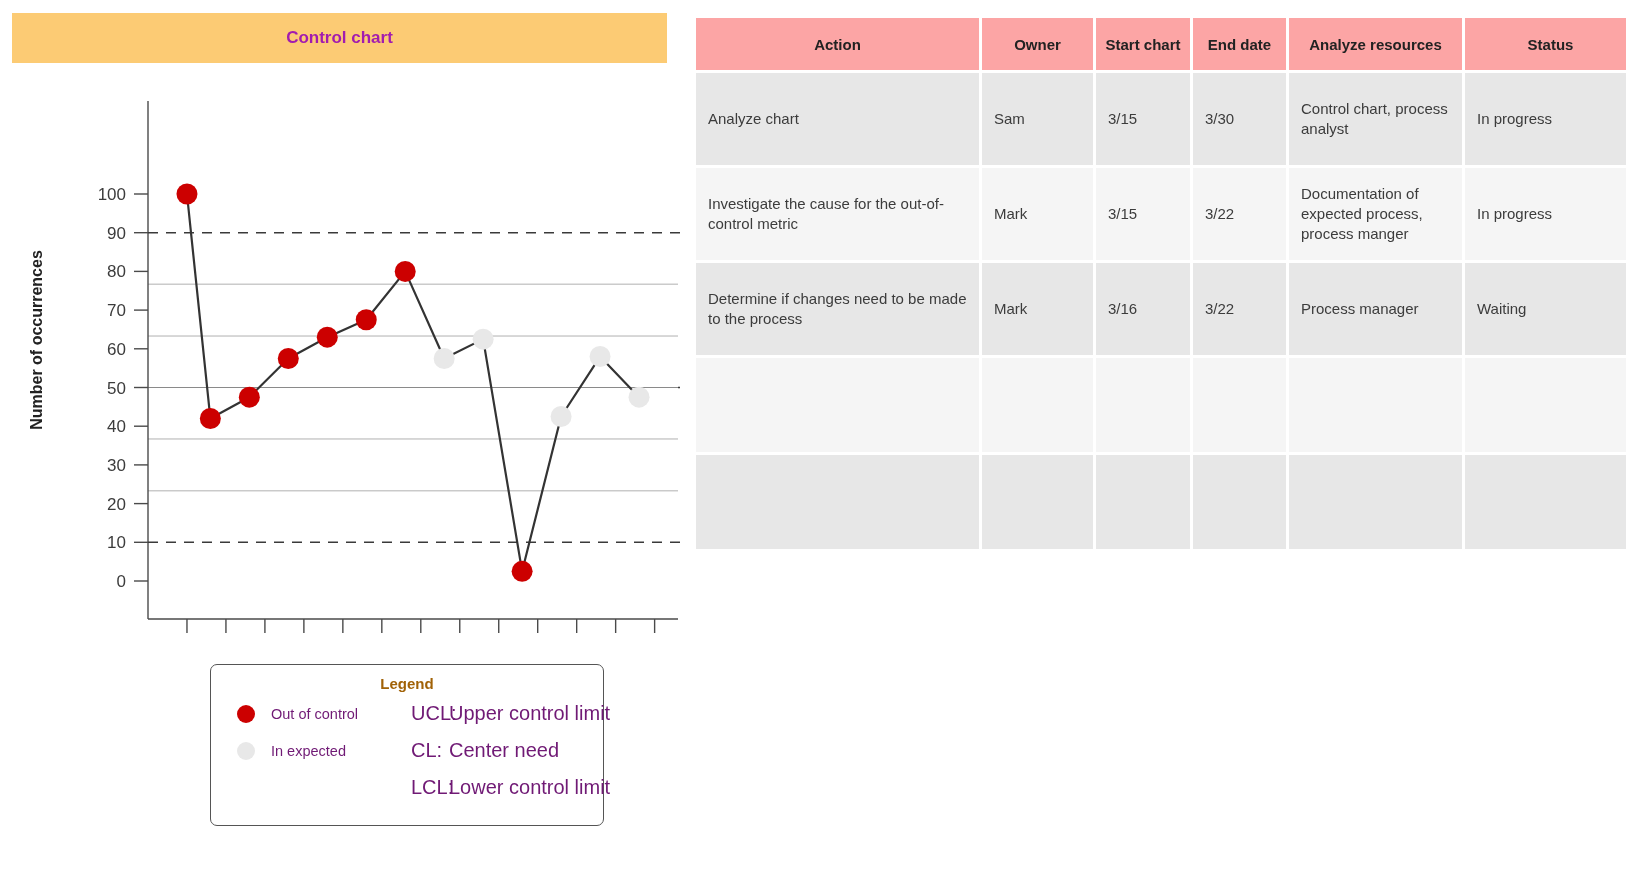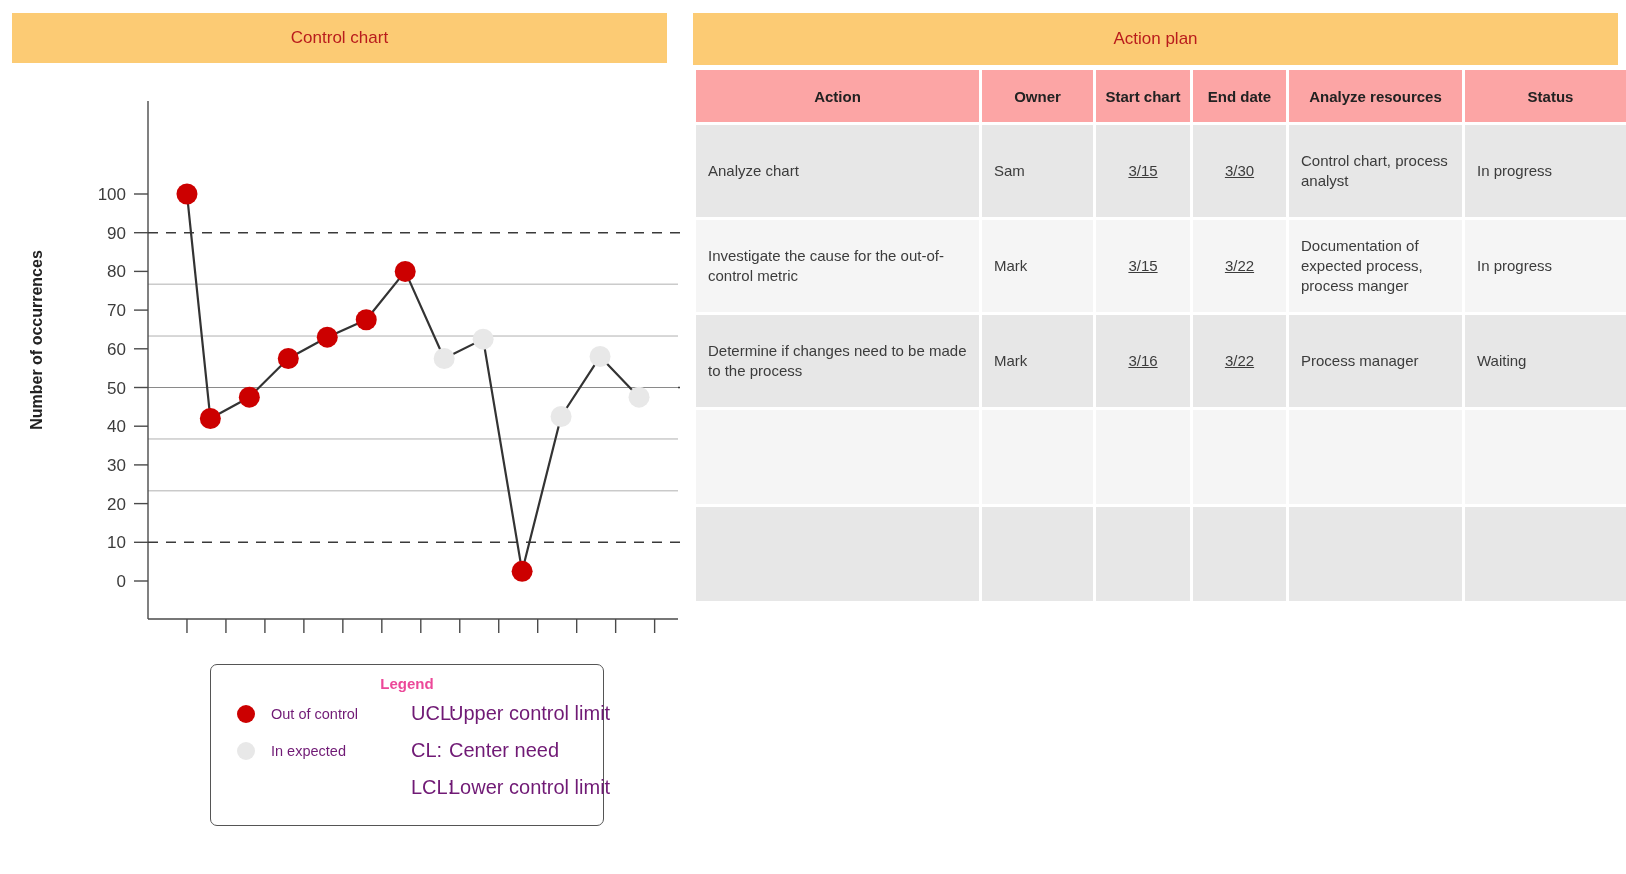--- a/index.html
+++ b/index.html
@@ -12,22 +12,22 @@
     height: 874px;
     font-family: "Liberation Sans", sans-serif;
     color: #333333;
     position: relative;
     overflow: hidden;
   }
 
   
   .panel-title {
     background: #fccb74;
-    color: #b91c1c;
-    font-weight: normal;
+    color: #a21caf;
+    font-weight: bold;
     font-size: 17px;
     text-align: center;
     display: flex;
     align-items: center;
     justify-content: center;
   }
 
   
   #chart-panel {
     position: absolute;
@@ -57,21 +57,21 @@
     height: 162px;
     border: 1px solid #555555;
     border-radius: 7px;
     background: #ffffff;
     box-sizing: border-box;
   }
   #legend-title {
     text-align: center;
     font-weight: bold;
     font-size: 15px;
-    color: #ec4899;
+    color: #a16207;
     margin-top: 10px;
   }
   .legend-grid {
     margin-top: 10px;
     display: grid;
     grid-template-columns: 40px 140px auto;
     row-gap: 14px;
     align-items: center;
     padding-left: 20px;
   }
@@ -125,21 +125,21 @@
   }
   #plan-table td {
     font-size: 15px;
     color: #3c3c3c;
     padding: 10px 12px;
     vertical-align: middle;
     line-height: 1.35;
   }
   #plan-table tbody tr:nth-child(odd) td  { background: #e7e7e7; }
   #plan-table tbody tr:nth-child(even) td { background: #f5f5f5; }
-  td.num { text-align: center; text-decoration: underline; }
+  td.num { text-align: left; }
   tr.filled-row td { height: 72px; }
   tr.empty-row td  { height: 74px; }
 </style>
 </head>
 <body>
 
 <div id="chart-panel">
   <div id="chart-title" class="panel-title">Control chart</div>
 
   <div id="chart-area">
@@ -237,21 +237,20 @@
     <span class="legend-label">In expected</span>
     <span class="legend-abbr"><span class="key">CL:</span><span>Center need</span></span>
 
     <span></span>
     <span></span>
     <span class="legend-abbr"><span class="key">LCL:</span><span>Lower control limit</span></span>
   </div>
 </div>
 
 <div id="plan-panel">
-  <div id="plan-title" class="panel-title">Action plan</div>
 
   <table id="plan-table">
     <colgroup>
       <col style="width:283px">
       <col style="width:111px">
       <col style="width:94px">
       <col style="width:93px">
       <col style="width:173px">
       <col style="width:171px">
     </colgroup>

